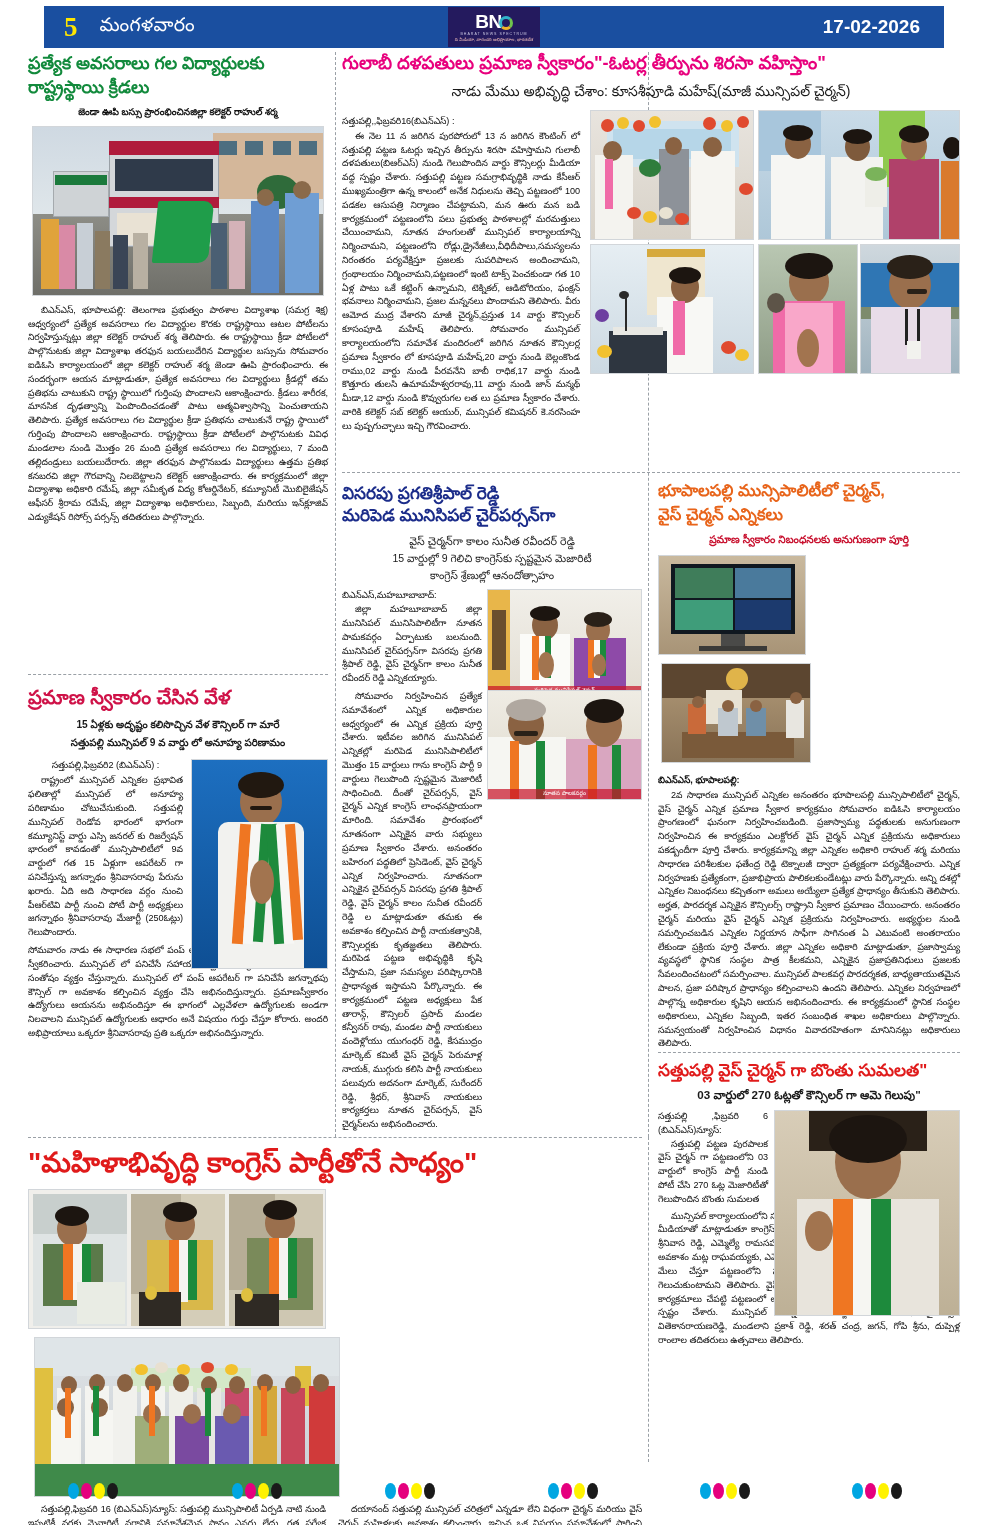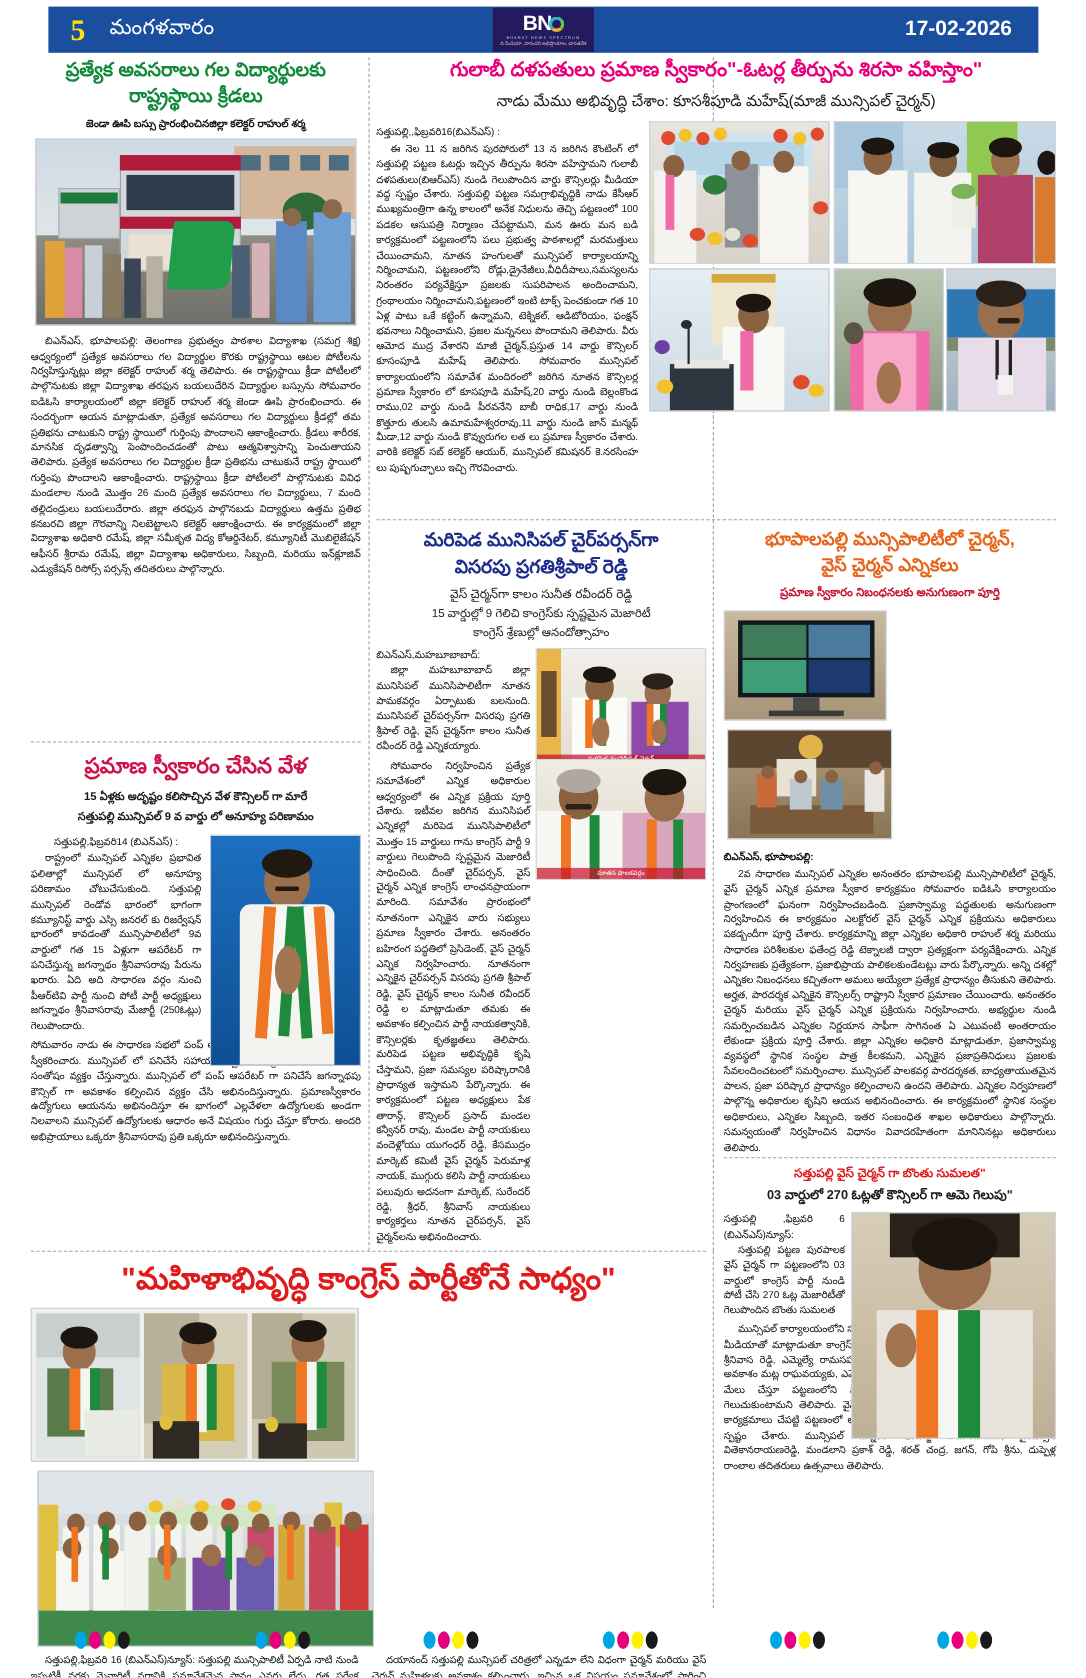--- a/index.html
+++ b/index.html
@@ -99,21 +99,20 @@
 
   .hrule {
     position: absolute;
     left: 0;
     height: 0;
     border-top: 1px dashed #9aa0a6;
   }
 
   
   .hl {
-    text-align: center;
     font-family: "Liberation Sans", sans-serif;
     font-weight: bold;
     line-height: 1.28;
   }
   .hl-green { color: #128a3c; }
   .hl-magenta { color: #e8007d; }
   .hl-crimson { color: #cf1248; }
   .hl-navy { color: #1b2c8a; }
   .hl-orange { color: #e8641a; }
   .hl-red { color: #e01b1b; }
@@ -278,21 +277,21 @@
         <div class="rect" style="left:55px; top:64px; width:10px; height:120px; background:#f7f7f5; transform:rotate(4deg);"></div>
         <div class="rect" style="left:65px; top:64px; width:10px; height:118px; background:#1d8a3c; transform:rotate(4deg);"></div>
         <div class="rect" style="left:78px; top:64px; width:11px; height:120px; background:#1d8a3c; transform:rotate(-4deg);"></div>
         <div class="rect" style="left:88px; top:64px; width:10px; height:120px; background:#f7f7f5; transform:rotate(-4deg);"></div>
         <div class="rect" style="left:97px; top:64px; width:10px; height:116px; background:#ef7622; transform:rotate(-4deg);"></div>
 
         <div class="blob" style="left:58px; top:100px; width:24px; height:44px; background:#a2744f;"></div>
       </div>
 
       <div style="width:155px;">
-        <div class="bt" style="text-align:center;">సత్తుపల్లి,ఫిబ్రవరి14 (బిఎన్ఎస్)  :</div>
+        <div class="bt" style="text-align:center;">సత్తుపల్లి,ఫిబ్రవరి2 (బిఎన్ఎస్)  :</div>
         <div class="bt indent" style="margin-top:2px;">రాష్ట్రంలో మున్సిపల్ ఎన్నికల ప్రభావిత ఫలితాల్లో మున్సిపల్ లో అనూహ్య పరిణామం చోటుచేసుకుంది. సత్తుపల్లి మున్సిపల్ రెండోవ భారంలో భాగంగా కమ్యూనిస్ట్ వార్డు ఎస్సి జనరల్ కు రిజర్వేషన్ భారంలో కావడంతో మున్సిపాలిటీలో 9వ వార్డులో గత 15 ఏళ్లుగా ఆపరేటర్ గా పనిచేస్తున్న జగన్నాథం శ్రీనివాసరావు పేరును ఖరారు. ఏది అది సాధారణ వర్గం నుంచి పీఆర్‌టివి పార్టీ నుంచి పోటీ పార్టీ అధ్యక్షులు జగన్నాథం శ్రీనివాసరావు మేజార్టీ (250ఓట్లు) గెలుపొందారు.</div>
       </div>
     </div>
 
     <div class="bt" style="margin-top:4px; width:300px;">సోమవారం నాడు ఈ సాధారణ సభలో పంప్ ఆపరేటర్ కౌన్సిలర్ గా పదవీ బాధ్యతలు స్వీకరించారు. మున్సిపల్ లో పనిచేసే సహాయ సిబ్బంది, కార్మికులు అందరూ కూడా సంతోషం వ్యక్తం చేస్తున్నారు. మున్సిపల్ లో పంప్ ఆపరేటర్ గా పనిచేసే జగన్నాథపు కౌన్సిల్ గా అవకాశం కల్పించిన వ్యక్తం చేసి అభినందిస్తున్నారు. ప్రమాణస్వీకారం ఉద్యోగులు ఆయనను అభినందిస్తూ ఈ భాగంలో ఎల్లవేళలా ఉద్యోగులకు అండగా నిలవాలని మున్సిపల్ ఉద్యోగులకు ఆధారం అనే విషయం గుర్తు చేస్తూ కోరారు. అందరి అభిప్రాయాలు ఒక్కరూ శ్రీనివాసరావు ప్రతి ఒక్కరూ అభినందిస్తున్నారు.</div>
   </div>
 
   <div style="position:absolute; left:318px; top:0; width:618px;">
     <div class="hl hl-magenta" style="font-size:18.2px;">గులాబీ దళపతులు ప్రమాణ స్వీకారం"-ఓటర్ల తీర్పును శిరసా వహిస్తాం"</div>
     <div class="sub" style="font-size:14px; margin-top:7px; font-weight:normal;">నాడు మేము అభివృద్ధి చేశాం: కూసశీపూడి మహేష్(మాజీ మున్సిపల్ చైర్మన్)</div>
@@ -401,22 +400,22 @@
       <div style="position:absolute; left:0; top:0; width:238px;">
         <div class="bt" style="text-align:left; display:inline;">సత్తుపల్లి,,ఫిబ్రవరి16(బిఎన్ఎస్) :</div>
         <div class="bt indent" style="margin-top:1px;">ఈ నెల 11 న జరిగిన పురపోరులో 13 న జరిగిన కౌంటింగ్ లో సత్తుపల్లి పట్టణ ఓటర్లు ఇచ్చిన తీర్పును శిరసా వహిస్తామని గులాబీ దళపతులు(బిఆర్ఎస్) నుండి గెలుపొందిన వార్డు కౌన్సిలర్లు మీడియా వద్ద స్పష్టం చేశారు. సత్తుపల్లి పట్టణ సమగ్రాభివృద్ధికి నాడు కేసీఆర్ ముఖ్యమంత్రిగా ఉన్న కాలంలో అనేక నిధులను తెచ్చి పట్టణంలో 100 పడకల ఆసుపత్రి నిర్మాణం చేపట్టామని, మన ఊరు మన బడి కార్యక్రమంలో పట్టణంలోని పలు ప్రభుత్వ పాఠశాలల్లో మరమత్తులు చేయించామని, నూతన హంగులతో మున్సిపల్ కార్యాలయాన్ని నిర్మించామని, పట్టణంలోని రోడ్లు,డ్రైనేజీలు,వీధిదీపాలు,సమస్యలను నిరంతరం పర్యవేక్షిస్తూ ప్రజలకు సుపరిపాలన అందించామని, గ్రంథాలయం నిర్మించామని,పట్టణంలో ఇంటి టాక్స్ పెంచకుండా గత 10 ఏళ్ల పాటు ఒకే కట్టింగ్ ఉన్నామని, టెక్నికల్, ఆడిటోరియం, ఫంక్షన్ భవనాలు నిర్మించామని, ప్రజల మన్ననలు పొందామని తెలిపారు. వీరు ఆమోద ముద్ర వేశారని మాజీ చైర్మన్,ప్రస్తుత 14 వార్డు కౌన్సిలర్ కూసంపూడి మహేష్ తెలిపారు. సోమవారం మున్సిపల్ కార్యాలయంలోని సమావేశ మందిరంలో జరిగిన నూతన కౌన్సిలర్ల ప్రమాణ స్వీకారం లో కూసపూడి మహేష్,20 వార్డు నుండి బెల్లంకొండ రాము,02 వార్డు నుండి పీరవనేని బాబీ రాధిక,17 వార్డు నుండి కొత్తూరు తులసి ఉమామహేశ్వరరావు,11 వార్డు నుండి జాన్ మన్మథ్ మీడా,12 వార్డు నుండి కొవ్వురుగల లత లు ప్రమాణ స్వీకారం చేశారు. వారికి కలెక్టర్ సబ్ కలెక్టర్ ఆయుర్, మున్సిపల్ కమిషనర్ కె.నరసింహ లు పుష్పగుచ్ఛాలు ఇచ్చి గౌరవించారు.</div>
       </div>
     </div>
   </div>
 
   <div class="hrule" style="left:318px; top:420px; width:618px;"></div>
 
   <div style="position:absolute; left:318px; top:428px; width:300px;">
+    <div class="hl hl-navy" style="font-size:17px; margin-top:3px;">విసరపు ప్రగతిశ్రీపాల్ రెడ్డి</div>
     <div class="hl hl-navy" style="font-size:17px;">మరిపెడ మునిసిపల్ చైర్‌పర్సన్‌గా</div>
-    <div class="hl hl-navy" style="font-size:17px; margin-top:3px;">విసరపు ప్రగతిశ్రీపాల్ రెడ్డి</div>
     <div class="sub" style="font-size:11px; margin-top:7px; font-weight:normal;">వైస్ చైర్మన్‌గా కాలం సునీత రవీందర్ రెడ్డి</div>
     <div class="sub" style="font-size:10.5px; margin-top:2px; font-weight:normal;">15 వార్డుల్లో 9 గెలిచి కాంగ్రెస్‌కు స్పష్టమైన మెజారిటీ</div>
     <div class="sub" style="font-size:10.5px; margin-top:2px; font-weight:normal;">కాంగ్రెస్ శ్రేణుల్లో ఆనందోత్సాహం</div>
 
     <div style="position:relative; margin-top:7px;">
 
       <div class="ph" style="right:0; top:0; width:155px; height:108px; background:#f4f2ee;">
         <div class="rect" style="left:0;top:0;right:0;bottom:0;background:linear-gradient(#f1efe9,#e3ded3);"></div>
         <div class="rect" style="left:0; top:0; width:22px; height:108px; background:#e8b64a;"></div>
         <div class="rect" style="left:4px; top:20px; width:14px; height:60px; background:#6a4f2e;"></div>
@@ -501,21 +500,21 @@
 
     <div style="margin-top:6px;">
       <span class="bt" style="display:inline; font-weight:bold;">బిఎన్ఎస్, భూపాలపల్లి:</span>
     </div>
     <div class="bt indent" style="margin-top:1px;">2వ సాధారణ మున్సిపల్ ఎన్నికల అనంతరం భూపాలపల్లి మున్సిపాలిటీలో చైర్మన్, వైస్ చైర్మన్ ఎన్నిక ప్రమాణ స్వీకార కార్యక్రమం సోమవారం ఐడిఓసి కార్యాలయం ప్రాంగణంలో ఘనంగా నిర్వహించబడింది. ప్రజాస్వామ్య పద్ధతులకు అనుగుణంగా నిర్వహించిన ఈ కార్యక్రమం ఎలక్టోరల్ వైస్ చైర్మన్ ఎన్నిక ప్రక్రియను అధికారులు పకడ్బందీగా పూర్తి చేశారు. కార్యక్రమాన్ని జిల్లా ఎన్నికల అధికారి రాహుల్ శర్మ మరియు సాధారణ పరిశీలకుల ఫతేంద్ర రెడ్డి టెక్నాలజీ ద్వారా ప్రత్యక్షంగా పర్యవేక్షించారు. ఎన్నిక నిర్వహణకు ప్రత్యేకంగా, ప్రజాభిప్రాయ పాలికలకుండేటట్లు వారు పేర్కొన్నారు. అన్ని దశల్లో ఎన్నికల నిబంధనలు కచ్చితంగా అమలు అయ్యేలా ప్రత్యేక ప్రాధాన్యం తీసుకుని తెలిపారు. అర్హత, పారదర్శక ఎన్నికైన కౌన్సిలర్స్ రాష్ట్రాని స్వీకార ప్రమాణం చేయించారు. అనంతరం చైర్మన్ మరియు వైస్ చైర్మన్ ఎన్నిక ప్రక్రియను నిర్వహించారు. అభ్యర్థుల నుండి సమర్పించబడిన ఎన్నికల నిర్ణయాన సాఫీగా సాగినంత ఏ ఎటువంటి అంతరాయం లేకుండా ప్రక్రియ పూర్తి చేశారు. జిల్లా ఎన్నికల అధికారి మాట్లాడుతూ, ప్రజాస్వామ్య వ్యవస్థలో స్థానిక సంస్థల పాత్ర కీలకమని, ఎన్నికైన ప్రజాప్రతినిధులు ప్రజలకు సేవలందించటంలో సమర్పించాల. మున్సిపల్ పాలకవర్గ పారదర్శకత, బాధ్యతాయుతమైన పాలన, ప్రజా పరిష్కార ప్రాధాన్యం కల్పించాలని ఉందని తెలిపారు. ఎన్నికల నిర్వహణలో పాల్గొన్న అధికారుల కృషిని ఆయన అభినందించారు. ఈ కార్యక్రమంలో స్థానిక సంస్థల అధికారులు, ఎన్నికల సిబ్బంది, ఇతర సంబంధిత శాఖల అధికారులు పాల్గొన్నారు. సమన్వయంతో నిర్వహించిన విధానం వివాదరహితంగా మానినినట్లు అధికారులు తెలిపారు.</div>
   </div>
 
   <div class="hrule" style="left:634px; top:1000px; width:302px;"></div>
 
   <div style="position:absolute; left:634px; top:1008px; width:302px;">
-    <div class="hl hl-red" style="font-size:11px;">సత్తుపల్లి వైస్ చైర్మన్ గా బొంతు సుమలత"</div>
+    <div class="hl hl-red" style="font-size:17px;">సత్తుపల్లి వైస్ చైర్మన్ గా బొంతు సుమలత"</div>
     <div class="sub" style="font-size:11.6px; margin-top:5px;">03 వార్డులో 270 ఓట్లతో కౌన్సిలర్ గా ఆమె గెలుపు"</div>
 
     <div style="position:relative; margin-top:7px;">
       <div class="ph" style="right:0; top:0; width:186px; height:206px;">
         <div class="rect" style="left:0;top:0;right:0;bottom:0;background:linear-gradient(#d8cdb8,#bdb096);"></div>
         <div class="rect" style="left:34px; top:0; width:118px; height:40px; background:#2a2118;"></div>
         <div class="blob" style="left:60px; top:14px; width:66px; height:74px; background:#9a6f4d;"></div>
         <div class="blob" style="left:54px; top:4px;  width:78px; height:48px; background:#1c1510;"></div>
         <div class="rect" style="left:22px; top:88px; width:142px; height:118px; background:#e8e4dc;"></div>
         <div class="rect" style="left:58px; top:88px; width:20px; height:118px; background:#ef7622;"></div>

